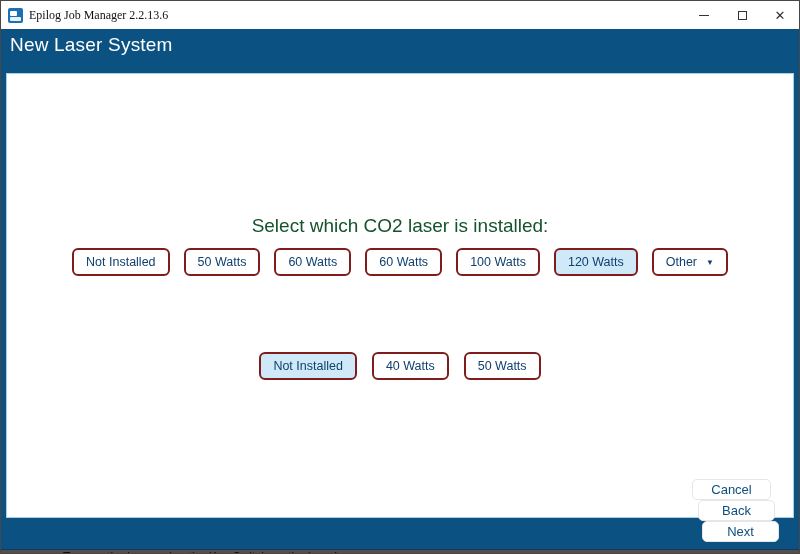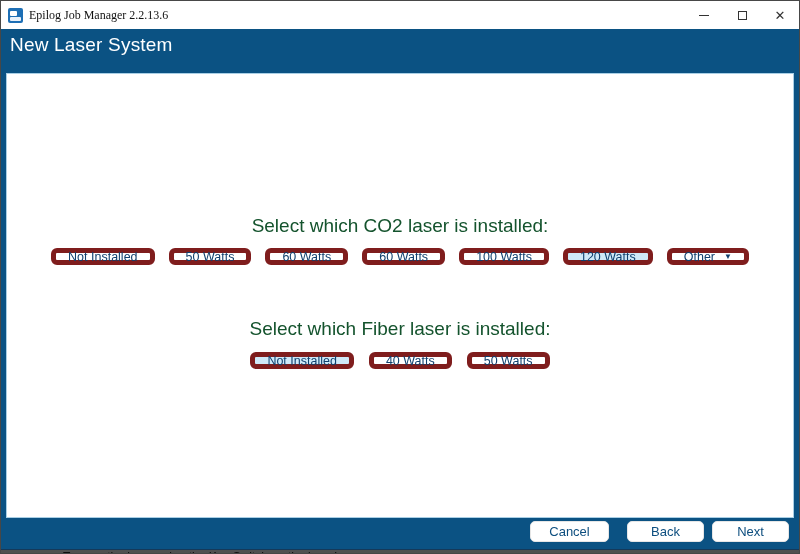--- a/index.html
+++ b/index.html
@@ -71,39 +71,39 @@
   .fiber-label { top: 244px; }
 
   .option-row {
     position: absolute; left: 0; right: 0;
     display: flex; justify-content: center; align-items: center;
   }
   .co2-row   { top: 174px; gap: 14px; }
   .fiber-row { top: 278px; gap: 15px; }
 
   .option {
-    height: 17px;
+    height: 28px;
     padding: 0 12px;
     background: #ffffff;
-    border: 5px solid #7f1d1d;
+    border: 2px solid #7f1d1d;
     border-radius: 6px;
     color: #10406e;
     font-family: "Liberation Sans", sans-serif;
     font-size: 12.5px;
     display: inline-flex; align-items: center; justify-content: center;
     cursor: pointer;
     white-space: nowrap;
   }
   .option.selected { background: #cfe9f8; }
   .option .caret { font-size: 8px; margin-left: 9px; color: #10406e; }
 
   
   .footer-buttons {
     position: absolute; right: 10px; bottom: 11px;
-    display: flex; align-items: center;
+    display: flex; align-items: center; flex-direction: column;
   }
   .footer-btn {
     height: 21px;
     background: #ffffff;
     border: 1px solid #e6e6e6;
     border-radius: 5px;
     color: #0d4e7f;
     font-family: "Liberation Sans", sans-serif;
     font-size: 13px;
     display: inline-flex; align-items: center; justify-content: center;
@@ -161,21 +161,20 @@
       <button class="option">60 Watts</button>
       <button class="option">60 Watts</button>
       <button class="option">100 Watts</button>
       <button class="option selected">120 Watts</button>
       <button class="option">
         <span>Other</span>
         <span class="caret">▼</span>
       </button>
     </div>
 
-    <div class="section-label fiber-label">Select which Fiber laser is installed:</div>
 
     <div class="option-row fiber-row">
       <button class="option selected">Not Installed</button>
       <button class="option">40 Watts</button>
       <button class="option">50 Watts</button>
     </div>
 
   </div>
 
   <div class="footer-buttons">

